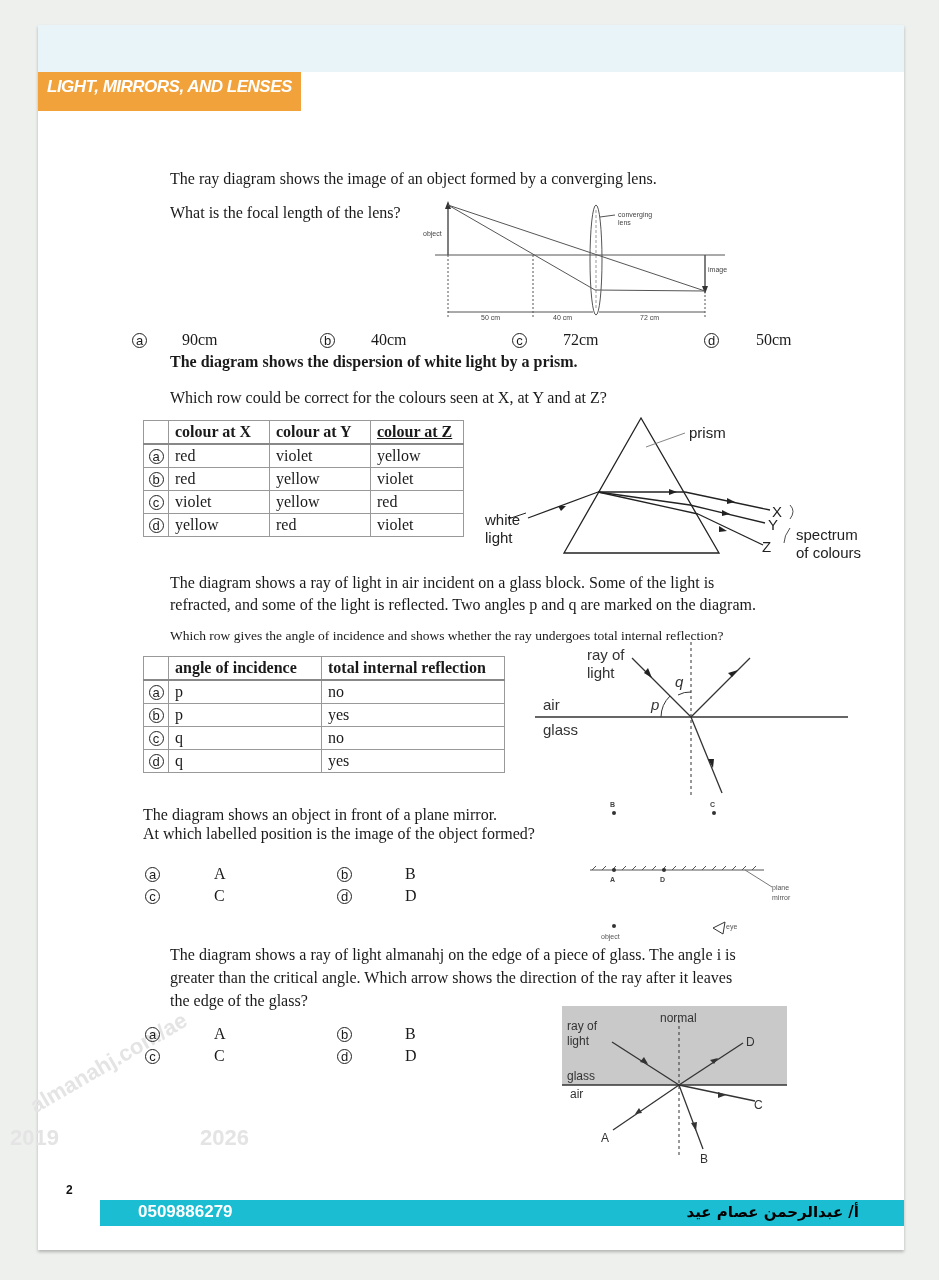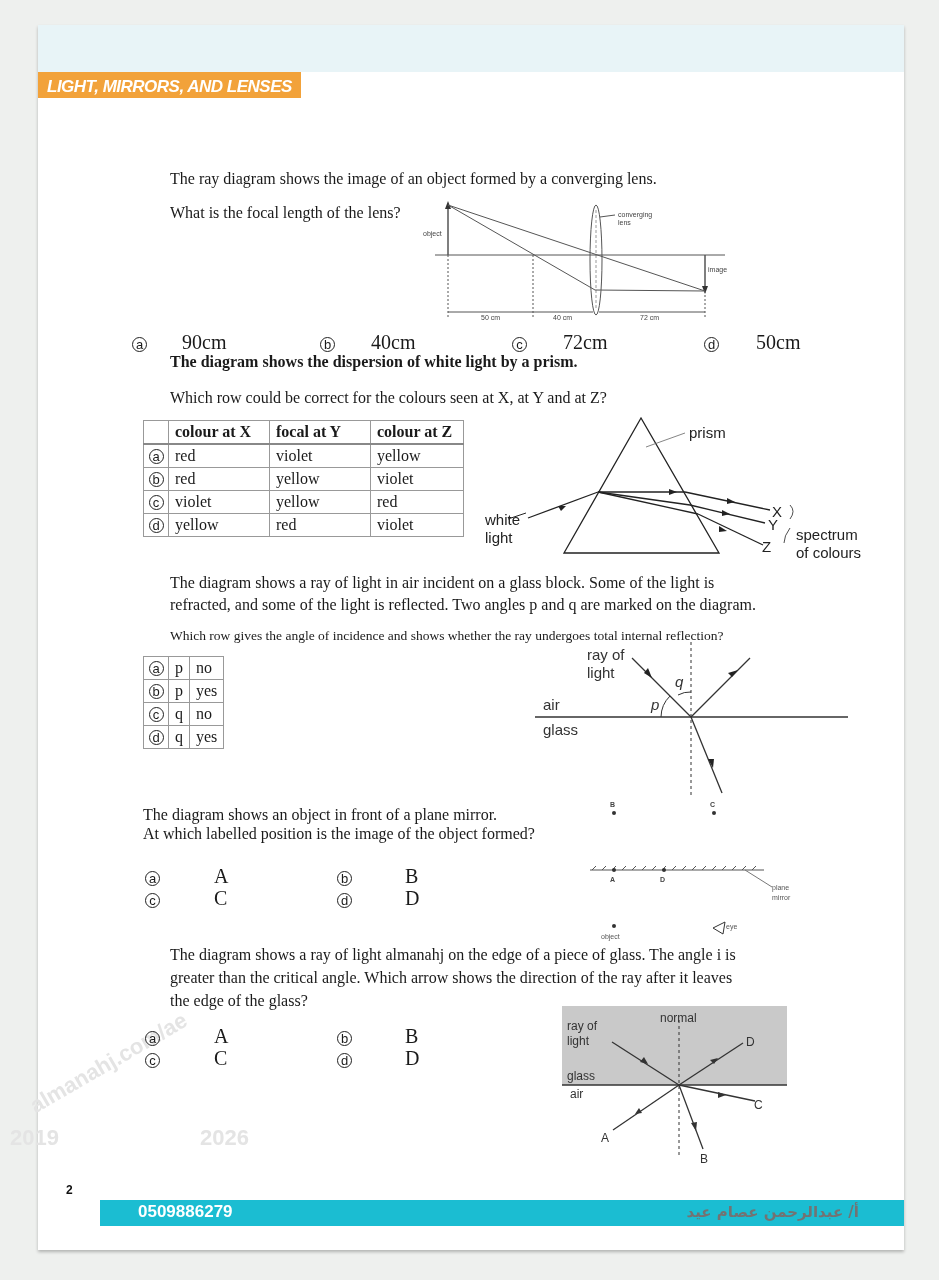--- a/index.html
+++ b/index.html
@@ -1,31 +1,31 @@
 <!DOCTYPE html>
 <html><head>
 <meta charset="utf-8">
 <style>
   html,body{margin:0;padding:0;}
   body{width:939px;height:1280px;background:#eef0ee;position:relative;overflow:hidden;font-family:"Liberation Serif",serif;color:#1a1a1a;}
   .page{position:absolute;left:38px;top:25px;width:866px;height:1225px;background:#ffffff;box-shadow:0 2px 3px rgba(0,0,0,0.25);}
   .topband{position:absolute;left:0;top:0;width:866px;height:47px;background:#e8f4f7;}
-  .title-tag{position:absolute;left:0;top:47px;height:26px;padding:0 9px;background:#f2a23a;color:#fff;font-family:"Liberation Sans",sans-serif;font-weight:bold;font-style:italic;font-size:17px;line-height:29px;letter-spacing:-0.5px;text-align:center;}
+  .title-tag{position:absolute;left:0;top:47px;height:39px;padding:0 9px;background:#f2a23a;color:#fff;font-family:"Liberation Sans",sans-serif;font-weight:bold;font-style:italic;font-size:17px;line-height:29px;letter-spacing:-0.5px;text-align:center;}
   .abs{position:absolute;}
   .q-text{font-size:16px;line-height:23px;white-space:nowrap;}
   .small-text{font-size:13.5px;}
   .opt-letter{display:inline-block;width:15px;height:15px;border:1px solid #222;border-radius:50%;text-align:center;line-height:14px;font-size:13px;font-family:"Liberation Sans",sans-serif;box-sizing:border-box;}
-  .opt-val{font-size:20px;}
+  .opt-val{font-size:16px;}
   table.ans{border-collapse:collapse;font-size:16px;position:absolute;}
   table.ans th,table.ans td{border:1px solid #999;padding:0 6px;height:22px;text-align:left;}
   table.ans th{font-weight:bold;border-bottom:2px solid #888;}
   table.ans td.lt{width:16px;padding:0 4px;text-align:center;}
   .footer-bar{position:absolute;left:62px;top:1177px;width:804px;height:26px;background:#1bbdd2;}
   .footer-phone{position:absolute;left:100px;top:1179px;color:#fff;font-family:"Liberation Sans",sans-serif;font-weight:bold;font-size:17px;}
-  .footer-name{position:absolute;right:58px;top:1179px;color:#737373;font-family:"DejaVu Sans",sans-serif;font-weight:bold;font-size:15px;direction:rtl;}
+  .footer-name{position:absolute;right:58px;top:1179px;color:#000000;font-family:"DejaVu Sans",sans-serif;font-weight:bold;font-size:15px;direction:rtl;}
   .page-num{position:absolute;left:28px;top:1183px;font-family:"Liberation Sans",sans-serif;font-weight:bold;font-size:12px;color:#111;}
   svg text{font-family:"Liberation Sans",sans-serif;}
   .wm{position:absolute;font-family:"Liberation Sans",sans-serif;font-weight:bold;color:#e4e4e4;}
 </style>
 </head>
 <body>
 
 <div class="page">
   <div class="topband"></div>
   <div class="title-tag">LIGHT, MIRRORS, AND LENSES</div>
@@ -73,22 +73,22 @@
 <div class="abs" style="left:704px;top:331px;"><span class="opt-letter">d</span><span class="opt-val" style="margin-left:37px;">50cm</span></div>
 
 <div class="abs q-text" style="left:170px;top:350px;font-weight:bold;">The diagram shows the dispersion of white light by a prism.</div>
 <div class="abs q-text" style="left:170px;top:386px;">Which row could be correct for the colours seen at X, at Y and at Z?</div>
 
 <table class="ans" style="left:143px;top:420px;">
   <tbody>
       <tr>
     <th class="lt"></th>
     <th style="width:88px;">colour at X</th>
-    <th style="width:88px;">focal at Y</th>
-    <th style="width:80px;">colour at Z</th>
+    <th style="width:88px;">colour at Y</th>
+    <th style="width:80px;text-decoration:underline;">colour at Z</th>
   </tr>
   <tr>
     <td class="lt"><span class="opt-letter">a</span></td>
     <td>red</td>
     <td>violet</td>
     <td>yellow</td>
   </tr>
   <tr>
     <td class="lt"><span class="opt-letter">b</span></td>
     <td>red</td>
@@ -140,20 +140,25 @@
   <text x="316" y="130" font-size="15" fill="#222">spectrum</text>
   <text x="316" y="148" font-size="15" fill="#222">of colours</text>
 </svg>
 
 <div class="abs q-text" style="left:170px;top:571px;">The diagram shows a ray of light in air incident on a glass block. Some of the light is</div>
 <div class="abs q-text" style="left:170px;top:593px;">refracted, and some of the light is reflected. Two angles p and q are marked on the diagram.</div>
 <div class="abs q-text small-text" style="left:170px;top:624px;">Which row gives the angle of incidence and shows whether the ray undergoes total internal reflection?</div>
 
 <table class="ans" style="left:143px;top:656px;">
   <tbody>
+      <tr>
+    <th class="lt"></th>
+    <th style="width:140px;">angle of incidence</th>
+    <th style="width:170px;">total internal reflection</th>
+  </tr>
   <tr>
     <td class="lt"><span class="opt-letter">a</span></td>
     <td>p</td>
     <td>no</td>
   </tr>
   <tr>
     <td class="lt"><span class="opt-letter">b</span></td>
     <td>p</td>
     <td>yes</td>
   </tr>

